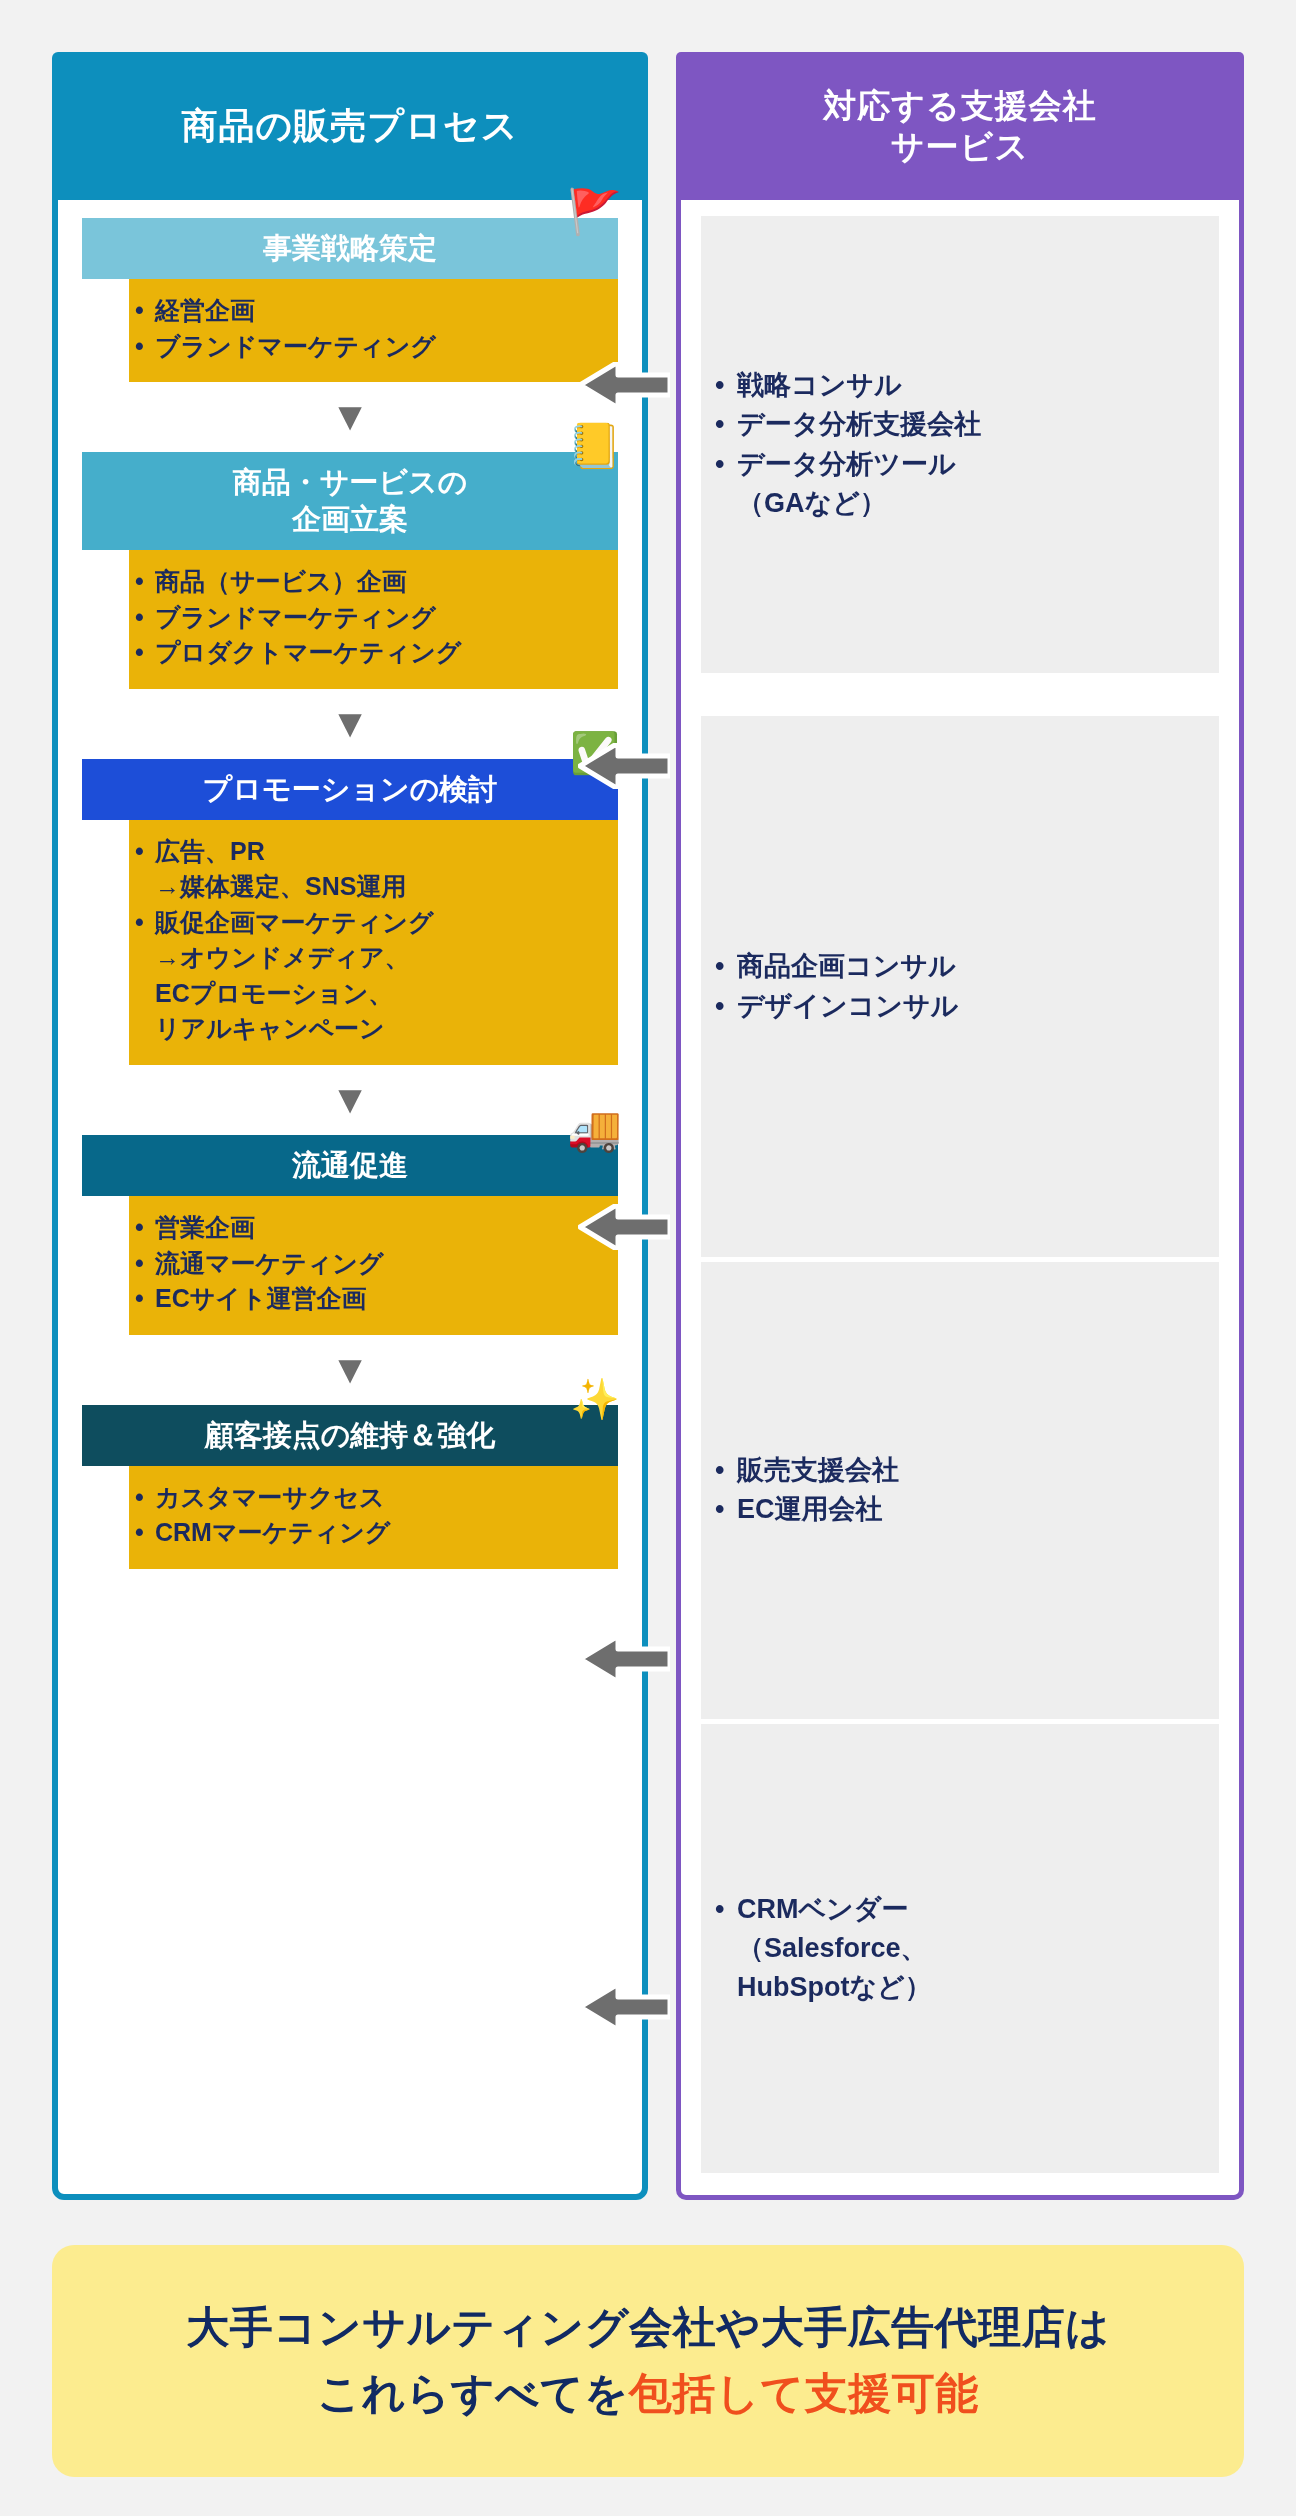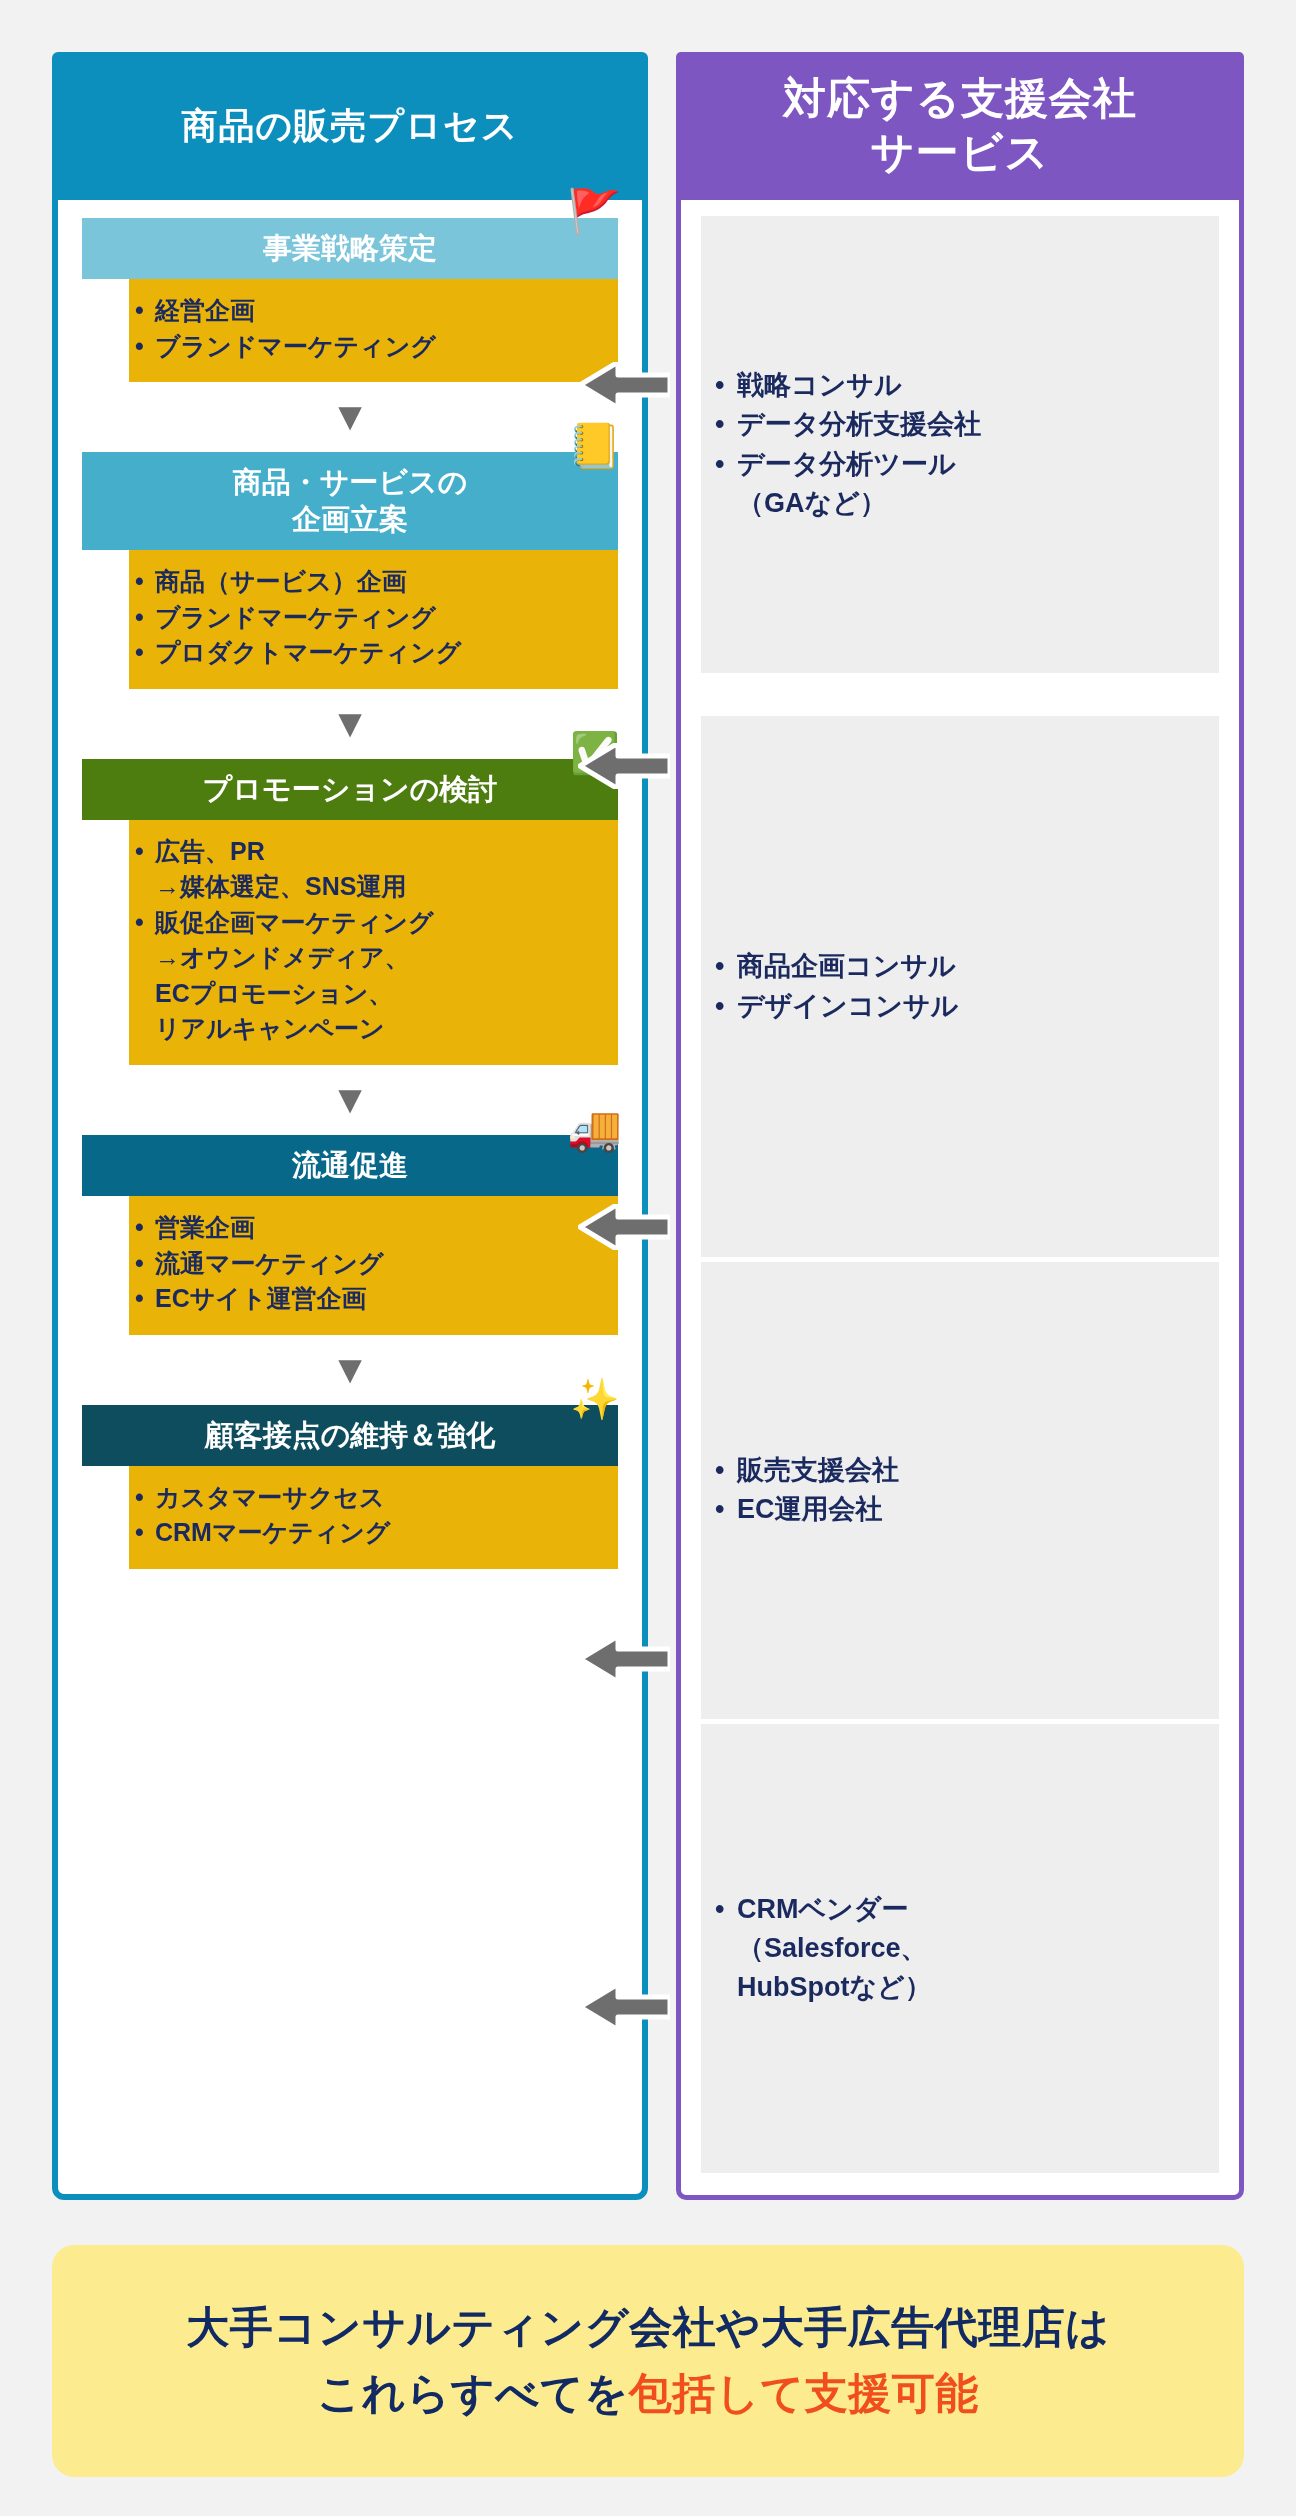--- a/index.html
+++ b/index.html
@@ -43,21 +43,21 @@
   .col-head-left {
     background:#0d8fbd;
     height:148px;
     font-size:36px;
     margin:-6px -6px 0 -6px;
     border-radius:6px 6px 0 0;
   }
   .col-head-right {
     background:#7e56c2;
     height:148px;
-    font-size:43px;
+    font-size:33px;
     line-height:1.25;
     margin:-5px -5px 0 -5px;
     border-radius:5px 5px 0 0;
   }
 
   
   .steps { padding:18px 24px 26px 24px; display:flex; flex-direction:column; }
 
   .step { position:relative; }
 
@@ -193,21 +193,21 @@
               <ul class="blist">
                 <li>商品（サービス）企画</li>
                 <li>ブランドマーケティング</li>
                 <li>プロダクトマーケティング</li>
               </ul>
             </div>
           </div>
           <div class="step-arrow">▼</div>
           <div class="step">
             <span class="emoji sm">✅</span>
-            <div class="step-head" style="background: #4d7c0f; white-space: pre-line;">プロモーションの検討</div>
+            <div class="step-head" style="background: #1d4ed8; white-space: pre-line;">プロモーションの検討</div>
             <div class="step-body">
               <ul class="blist">
                 <li>広告、PR
 →媒体選定、SNS運用</li>
                 <li>販促企画マーケティング
 →オウンドメディア、
    ECプロモーション、
    リアルキャンペーン</li>
               </ul>
             </div>

